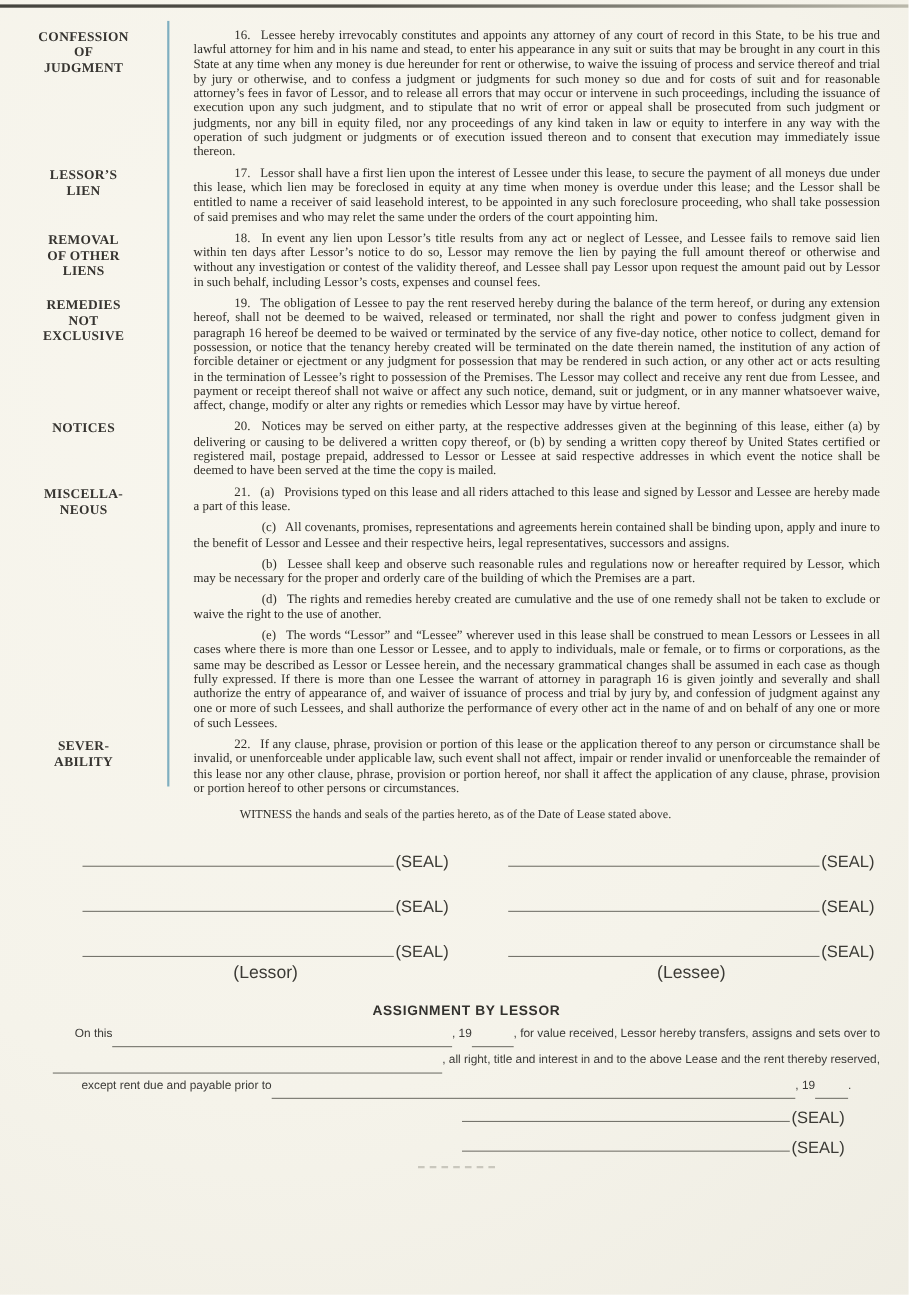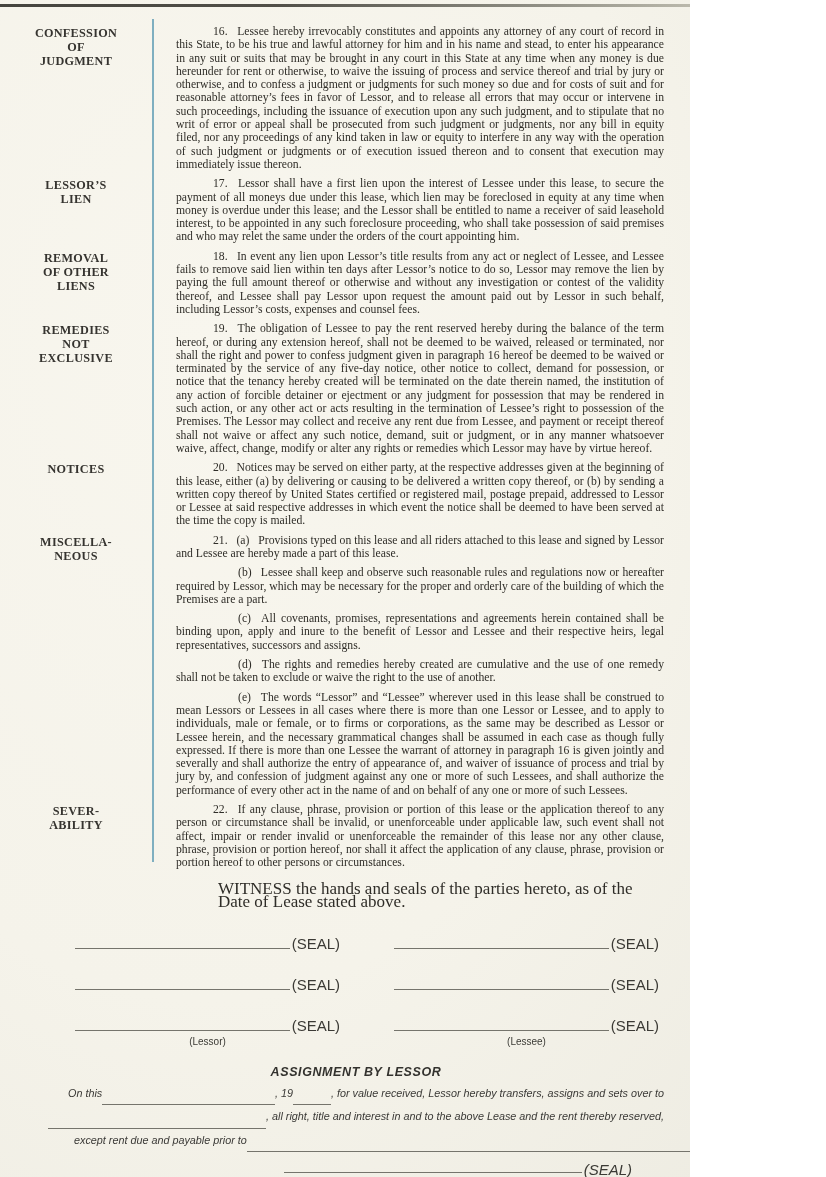--- a/index.html
+++ b/index.html
@@ -1,18 +1,18 @@
 <!DOCTYPE html>
 <html><head>
 <meta charset="utf-8">
 <style>
   html,body{margin:0;padding:0;}
   .page{
     position:relative;
-    width:690px;height:1177px;
+    width:826px;height:1177px;
     overflow:hidden;
     background:radial-gradient(120% 100% at 30% 30%, #f8f6ee 0%, #f5f3ea 55%, #edebe1 100%);
     font-family:"Liberation Serif", serif;
     color:#2f2d28;
   }
   .top-rule{
     position:absolute;top:4px;left:0;right:0;height:3px;
     background:linear-gradient(to right,#45443e 0%,#514f48 40%,#8a897f 75%,#bab8ab 100%);
   }
   .doc-body{
@@ -31,38 +31,38 @@
     position:absolute;left:-176px;top:1px;width:152px;
     text-align:center;
     font-weight:bold;font-size:12.2px;line-height:14px;
     letter-spacing:.3px;color:#363430;
     white-space:pre-line;
   }
   .para{margin:0 0 6px 0;text-indent:37px;}
   .para.sub{text-indent:62px;}
   .witness{
     margin:12px 26px 0 218px;
-    font-size:17px;line-height:13.5px;
+    font-size:11px;line-height:13.5px;
   }
   .sig-block{margin:26px 31px 0 75px;}
   .sig-row{display:flex;gap:54px;margin-bottom:24px;align-items:flex-end;}
   .sig-row.last{margin-bottom:0;}
   .sig-cell{flex:1;display:flex;align-items:baseline;}
   .sig-line{flex:1;border-bottom:1px solid #75746c;height:12px;}
   .seal{
     font-family:"Liberation Sans", sans-serif;
     font-size:15px;color:#3b3a35;padding-left:2px;white-space:nowrap;
   }
   .sig-labels{display:flex;gap:54px;margin-top:2px;}
   .sig-label-cell{flex:1;text-align:center;
-    font-family:"Liberation Sans", sans-serif;font-size:10px;color:#3b3a35;}
+    font-family:"Liberation Sans", sans-serif;font-size:16px;color:#3b3a35;}
   .assignment{
     margin-top:18px;padding:0 26px 0 48px;
     font-family:"Liberation Sans", sans-serif;
-    font-size:10.8px;color:#3a3936;font-style:italic;
+    font-size:10.8px;color:#3a3936;
   }
   .a-title{
     text-align:center;font-weight:bold;font-size:12.5px;
     letter-spacing:.6px;color:#33322e;margin-bottom:3px;
   }
   .a-row{display:flex;align-items:flex-end;line-height:23.5px;white-space:nowrap;}
   .blank{border-bottom:1px solid #75746c;align-self:stretch;}
   .blank.grow{flex:1;}
   .blank.w38{width:38px;}
   .blank.w360{width:360px;}
@@ -114,22 +114,22 @@
 
     <div class="section">
       <div class="mhead">NOTICES</div>
       <p class="para">20.  Notices may be served on either party, at the respective addresses given at the beginning of this lease, either (a) by delivering or causing to be delivered a written copy thereof, or (b) by sending a written copy thereof by United States certified or registered mail, postage prepaid, addressed to Lessor or Lessee at said respective addresses in which event the notice shall be deemed to have been served at the time the copy is mailed.</p>
     </div>
 
     <div class="section">
       <div class="mhead">MISCELLA-
 NEOUS</div>
       <p class="para">21.  (a)  Provisions typed on this lease and all riders attached to this lease and signed by Lessor and Lessee are hereby made a part of this lease.</p>
+      <p class="para sub">(c)  All covenants, promises, representations and agreements herein contained shall be binding upon, apply and inure to the benefit of Lessor and Lessee and their respective heirs, legal representatives, successors and assigns.</p>
       <p class="para sub">(b)  Lessee shall keep and observe such reasonable rules and regulations now or hereafter required by Lessor, which may be necessary for the proper and orderly care of the building of which the Premises are a part.</p>
-      <p class="para sub">(c)  All covenants, promises, representations and agreements herein contained shall be binding upon, apply and inure to the benefit of Lessor and Lessee and their respective heirs, legal representatives, successors and assigns.</p>
       <p class="para sub">(d)  The rights and remedies hereby created are cumulative and the use of one remedy shall not be taken to exclude or waive the right to the use of another.</p>
       <p class="para sub">(e)  The words “Lessor” and “Lessee” wherever used in this lease shall be construed to mean Lessors or Lessees in all cases where there is more than one Lessor or Lessee, and to apply to individuals, male or female, or to firms or corporations, as the same may be described as Lessor or Lessee herein, and the necessary grammatical changes shall be assumed in each case as though fully expressed. If there is more than one Lessee the warrant of attorney in paragraph 16 is given jointly and severally and shall authorize the entry of appearance of, and waiver of issuance of process and trial by jury by, and confession of judgment against any one or more of such Lessees, and shall authorize the performance of every other act in the name of and on behalf of any one or more of such Lessees.</p>
     </div>
 
     <div class="section">
       <div class="mhead">SEVER-
 ABILITY</div>
       <p class="para">22.  If any clause, phrase, provision or portion of this lease or the application thereof to any person or circumstance shall be invalid, or unenforceable under applicable law, such event shall not affect, impair or render invalid or unenforceable the remainder of this lease nor any other clause, phrase, provision or portion hereof, nor shall it affect the application of any clause, phrase, provision or portion hereof to other persons or circumstances.</p>
     </div>
   </div>

